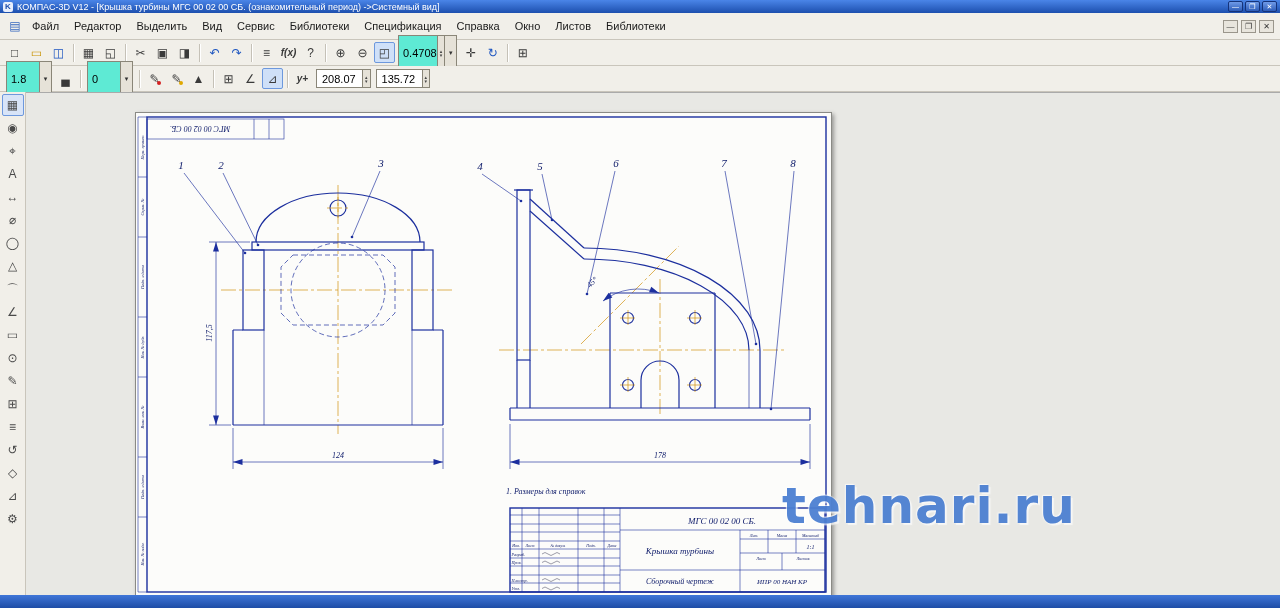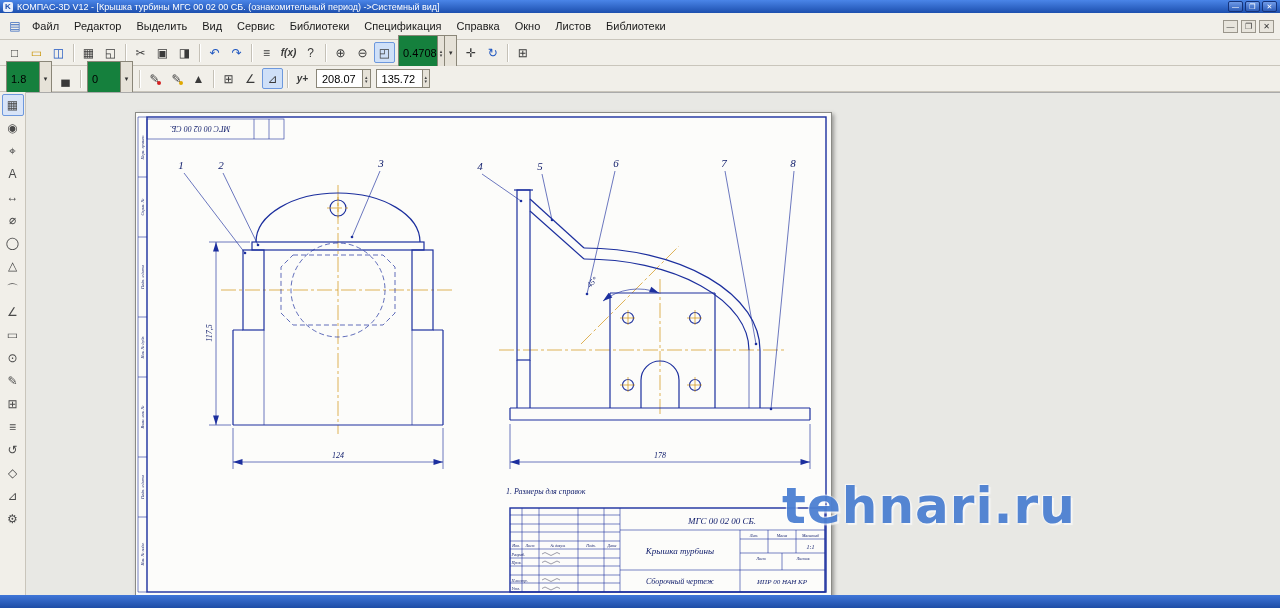--- a/index.html
+++ b/index.html
@@ -21,21 +21,21 @@
 
 .toolbar{height:26px;background:#f1efe9;border-bottom:1px solid #c9c5bb;display:flex;align-items:center;padding:0 4px;gap:1px;flex:0 0 auto}
 .tbtn{width:21px;height:21px;display:flex;align-items:center;justify-content:center;font-size:12px;color:#3a3a3a;border:1px solid transparent;border-radius:2px;position:relative}
 .tbtn.itl{font-size:10px;font-style:italic;font-weight:bold}
 .tbtn.blue{color:#1d55c0}
 .tbtn.yellow{color:#c89200}
 .tbtn.active{background:#cfe0f8;border-color:#6d98dd}
 .tbtn.dotred::after{content:"";position:absolute;right:3px;bottom:3px;width:4px;height:4px;background:#d42020;border-radius:50%}
 .tbtn.dotyel::after{content:"";position:absolute;right:3px;bottom:3px;width:4px;height:4px;background:#e0a800;border-radius:50%}
 .tsep{width:1px;height:18px;background:#c5c1b7;margin:0 3px;box-shadow:1px 0 0 #fff}
-.combo{height:36px;background:#15803d;border:1px solid #8a8678;display:flex;align-items:center;font-size:11px;padding-left:4px;margin:0 2px}
+.combo{height:36px;background:#5eead4;border:1px solid #8a8678;display:flex;align-items:center;font-size:11px;padding-left:4px;margin:0 2px}
 .combo .cval{min-width:28px;text-align:left}
 .spin{display:flex;flex-direction:column;font-size:5px;line-height:4px;color:#444;background:#e6e2d8;border-left:1px solid #8a8678;height:100%;justify-content:center;padding:0 2px}
 .drop{width:12px;height:100%;display:flex;align-items:center;justify-content:center;font-size:7px;background:#e6e2d8;border-left:1px solid #8a8678;color:#333}
 .coord{height:19px;background:#fff;border:1px solid #8a8678;display:flex;align-items:center;font-size:11px;padding:0 0 0 5px;margin:16px 2px}
 .coord .cval{min-width:40px}
 
 .main{flex:1;display:flex;min-height:0}
 .left-toolbar{width:26px;background:#f1efe9;border-right:1px solid #c9c5bb;display:flex;flex-direction:column;align-items:center;padding-top:2px;gap:1px;flex:0 0 auto}
 .ltbtn{width:22px;height:22px;display:flex;align-items:center;justify-content:center;font-size:12px;color:#4a4a4a;border:1px solid transparent;border-radius:2px}
 .ltbtn.active{background:#d8e4f8;border-color:#6d98dd}

